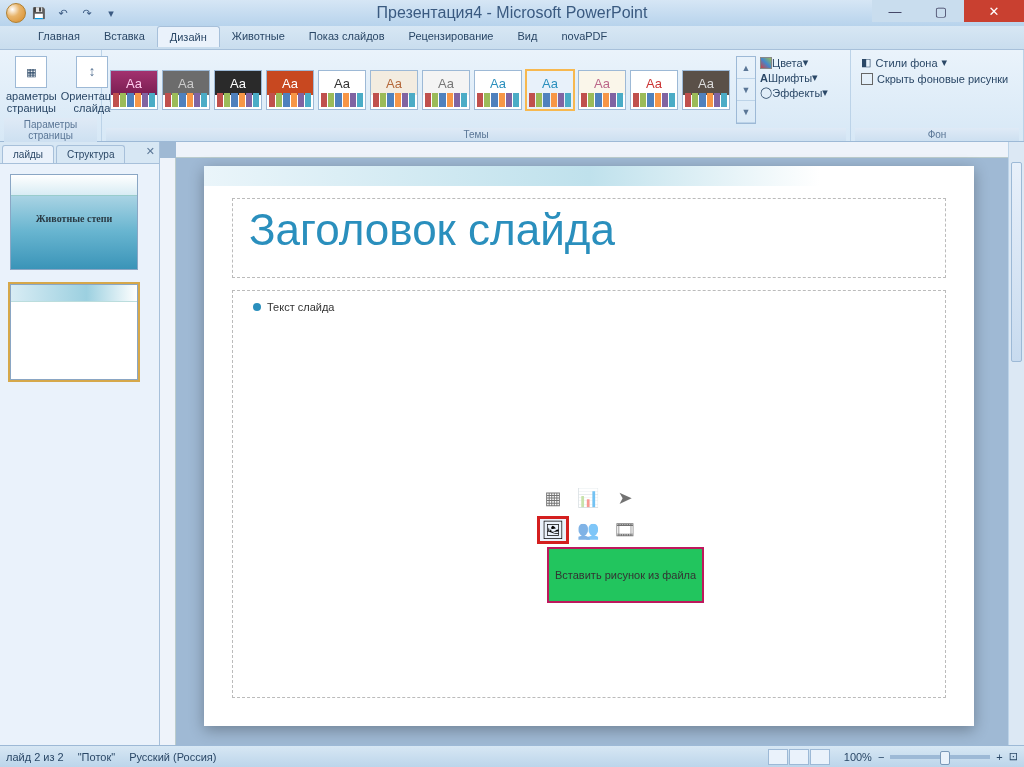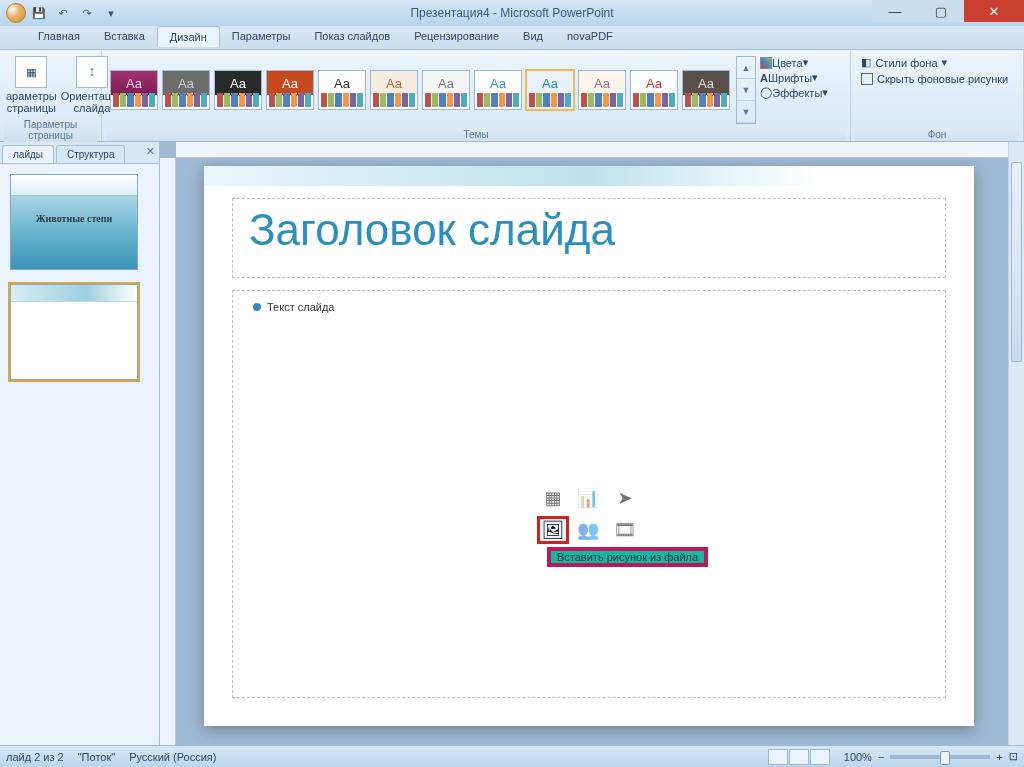--- a/index.html
+++ b/index.html
@@ -1,21 +1,21 @@
 <!DOCTYPE html>
 <html><head>
 <meta charset="utf-8">
 <style>
 *{margin:0;padding:0;box-sizing:border-box;font-family:"Segoe UI",Tahoma,sans-serif;font-size:11px;user-select:none}
 html,body{width:1024px;height:767px;overflow:hidden;background:#b7cde4}
 .titlebar{height:26px;background:linear-gradient(#d6e6f5,#b7d3ec);display:flex;align-items:center;position:relative}
 .qat{display:flex;gap:2px;padding-left:6px;align-items:center}
 .qat .orb{width:20px;height:20px;border-radius:50%;background:radial-gradient(circle at 30% 30%,#fff,#e8b46a 40%,#d68b2a);border:1px solid #b08030}
 .qat .btn{width:22px;height:20px;display:flex;align-items:center;justify-content:center;color:#3b5a82}
-.title-text{position:absolute;left:50%;transform:translateX(-50%);color:#3a5a80;font-size:12px}
+.title-text{position:absolute;left:50%;transform:translateX(-50%);color:#3a5a80;font-size:16px}
 .winbtns{position:absolute;right:0;top:0;display:flex;height:22px}
 .winbtns div{width:46px;display:flex;align-items:center;justify-content:center;color:#fff;font-size:13px}
 .winbtns .min,.winbtns .max{background:#c9ddee;color:#335}
 .winbtns .close{background:#c94030;width:60px}
 .tabs{height:24px;background:linear-gradient(#d7e7f4,#c9ddee);display:flex;align-items:flex-start;padding-left:26px;border-bottom:1px solid #a7c0da}
 .tab{padding:4px 12px 4px;color:#2a4766;cursor:pointer}
 .tab.active{background:#eaf2fb;border:1px solid #a7c0da;border-bottom:none;border-radius:3px 3px 0 0}
 .ribbon{height:92px;background:linear-gradient(#eaf3fb,#d7e8f6);display:flex;border-bottom:1px solid #9db9d6}
 .grp{border-right:1px solid #bcd3e8;display:flex;flex-direction:column;padding:2px 4px 0}
 .grp-label{font-size:10px;color:#5a7696;text-align:center;padding:1px 0;background:linear-gradient(#dfeaf6,#cde0f1);margin-top:auto}
@@ -68,21 +68,21 @@
 .slide{position:absolute;top:24px;left:44px;width:770px;height:560px;background:#fff;box-shadow:0 4px 14px rgba(0,0,0,.3)}
 .slide::before{content:"";position:absolute;top:0;left:0;right:0;height:20px;background:linear-gradient(90deg,#eaf5fa 0%,#bfe1ec 50%,#fff 80%)}
 .ph-title{position:absolute;top:32px;left:28px;right:28px;height:80px;border:1px dashed #bbb;padding:6px 16px;color:#2a8fbd;font-size:44px;font-weight:400}
 .ph-body{position:absolute;top:124px;left:28px;right:28px;bottom:28px;border:1px dashed #bbb;padding:10px 20px}
 .bullet-line{display:flex;align-items:center;gap:6px;font-size:24px;color:#333}
 .bullet-line .dot{width:8px;height:8px;border-radius:50%;background:#2a8fbd}
 .content-ph{position:absolute;left:50%;top:55%;transform:translate(-50%,-50%);display:flex;flex-direction:column;align-items:center}
 .content-grid{display:grid;grid-template-columns:repeat(3,32px);gap:4px}
 .cicon{width:32px;height:28px;display:flex;align-items:center;justify-content:center;opacity:.55;font-size:18px}
 .cicon.hl{border:3px solid #d41f1f;opacity:1;background:#eaf2fb}
-.tooltip{position:absolute;top:104%;left:10px;background:#14b8a6;border:4px solid #be185d;padding:0 6px;font-size:11px;color:#333;white-space:nowrap}
+.tooltip{position:absolute;top:104%;left:10px;background:#22c55e;border:2px solid #be185d;padding:20px 6px;font-size:11px;color:#333;white-space:nowrap}
 .notes{position:absolute;left:160px;right:16px;bottom:0;height:22px;background:#fff;border-top:1px solid #a7c0da;color:#999;padding:3px 8px;font-size:12px}
 .scroll-v{position:absolute;top:142px;right:0;bottom:22px;width:16px;background:#dce8f4;border-left:1px solid #bcd3e8}
 .scroll-v .thumb-sb{position:absolute;top:20px;left:2px;right:2px;height:200px;background:linear-gradient(#e8f0fa,#c8dbef);border:1px solid #9db9d6;border-radius:2px}
 .statusbar{position:absolute;bottom:0;left:0;right:0;height:22px;background:linear-gradient(#d7e7f4,#bcd5ea);display:flex;align-items:center;color:#2a4766;font-size:11px;padding:0 6px;gap:14px;border-top:1px solid #9db9d6}
 .statusbar .spacer{flex:1}
 .viewbtns{display:flex;gap:1px}
 .viewbtns div{width:20px;height:16px;border:1px solid #9db9d6;background:#eaf2fb;cursor:pointer}
 .zoom{display:flex;align-items:center;gap:6px}
 .zoom .track{width:100px;height:4px;background:#9db9d6;position:relative}
 .zoom .track::before{content:"";position:absolute;left:50%;top:-4px;width:8px;height:12px;background:#eaf2fb;border:1px solid #7a98b8;border-radius:2px}
@@ -103,21 +103,21 @@
     <div class="min">—</div>
     <div class="max">▢</div>
     <div class="close">✕</div>
   </div>
 </div>
 
 <div class="tabs">
   <div class="tab">Главная</div>
   <div class="tab">Вставка</div>
   <div class="tab active">Дизайн</div>
-  <div class="tab">Параметры</div>
+  <div class="tab">Животные</div>
   <div class="tab">Показ слайдов</div>
   <div class="tab">Рецензирование</div>
   <div class="tab">Вид</div>
   <div class="tab">novaPDF</div>
 </div>
 
 <div class="ribbon">
   <div class="grp page-setup">
     <div class="icons">
       <div class="ps-item">

